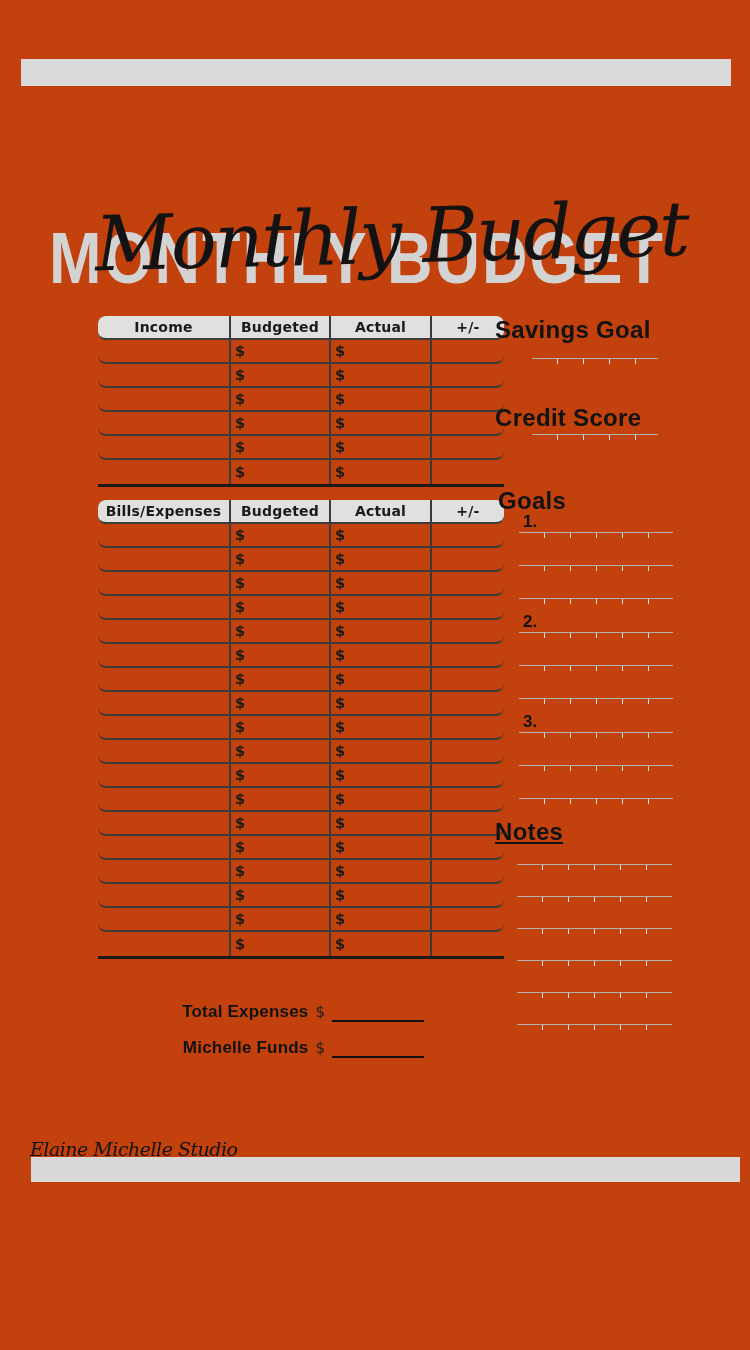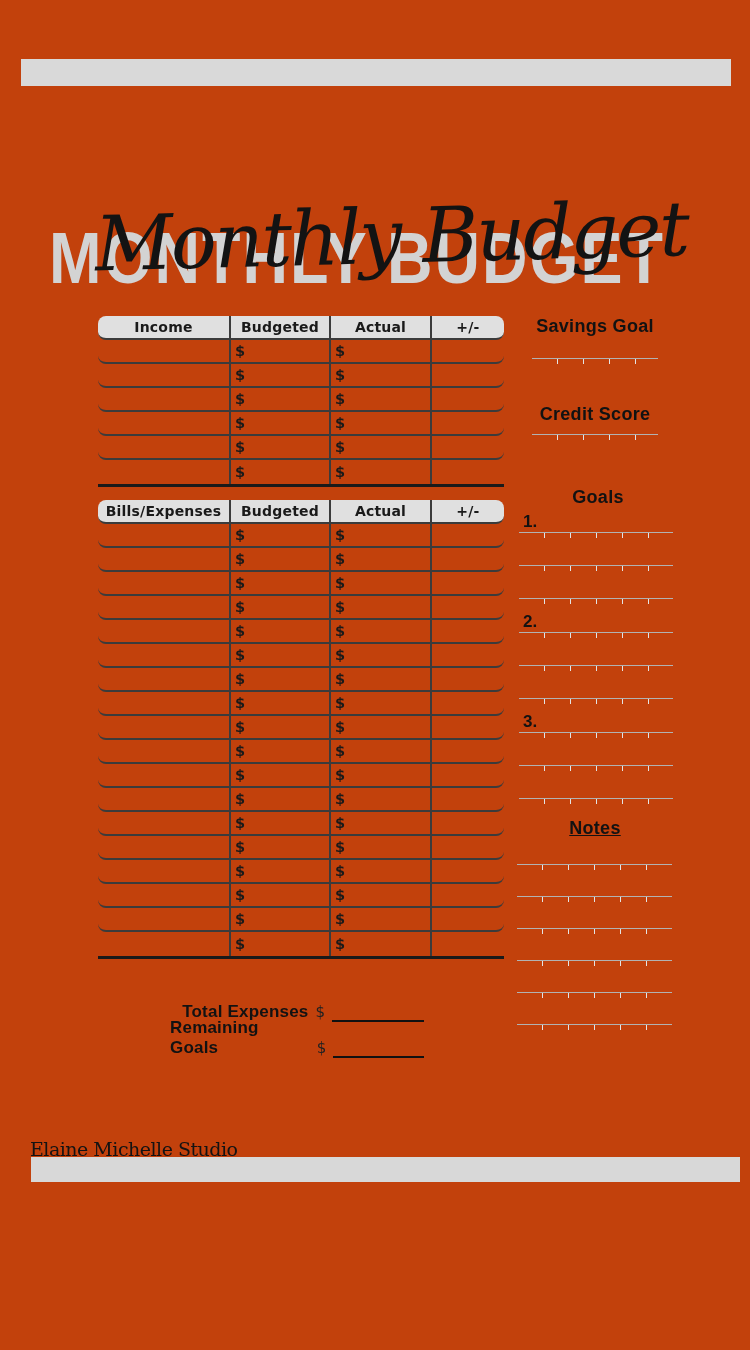--- a/index.html
+++ b/index.html
@@ -26,21 +26,21 @@
        border-bottom:2px solid #3b3b3b;box-sizing:border-box;border-radius:8px;}
   .hrow{background:#e0e0e0;}
   .drow:last-child{border-bottom:none;}
   .cell{display:flex;align-items:center;box-sizing:border-box;
        font-family:"DejaVu Sans",sans-serif;font-weight:bold;font-size:14px;color:#1a1a1a;}
   .hrow .cell{justify-content:center;letter-spacing:0.2px;}
   .drow .cell{justify-content:flex-start;padding-left:4px;font-size:14.5px;}
   .col2,.col3,.col4{border-left:2px solid #3b3b3b;}
 
   
-  .side-h{position:absolute;font-weight:bold;font-size:18px;color:#121212;text-align:center;
+  .side-h{position:absolute;font-weight:bold;font-size:24px;color:#121212;
        letter-spacing:0.3px;z-index:2;}
   .h-savings{left:495px;top:316px;width:200px;}
   .h-credit{left:495px;top:404px;width:200px;}
   .h-goals{left:498px;top:487px;width:200px;}
   .h-notes{left:495px;top:818px;width:200px;text-decoration:underline;}
 
   .sline{height:5px;border-top:1px solid #b2b2b2;
        background-image:repeating-linear-gradient(90deg,transparent 0,transparent 25px,#e4e4e4 25px,#e4e4e4 26px);}
   .line-abs{position:absolute;z-index:2;}
   .l-savings{left:532px;top:358px;width:126px;}
@@ -55,21 +55,21 @@
   .notes-lines .nline{margin-bottom:26px;}
 
   
   .totals{position:absolute;left:170px;top:1002px;width:254px;z-index:2;}
   .trow{display:flex;align-items:flex-end;justify-content:flex-end;gap:7px;height:20px;margin-bottom:16px;}
   .tlabel{font-weight:bold;font-size:17px;color:#121212;letter-spacing:0.2px;line-height:20px;}
   .tdollar{font-family:"DejaVu Sans",sans-serif;font-size:15px;color:#222;line-height:19px;}
   .tline{width:92px;height:16px;border-bottom:2px solid #111;}
 
   
-  .brand{position:absolute;left:30px;top:1138px;font-family:"DejaVu Serif",serif;
+  .brand{position:absolute;left:30px;top:1138px;font-family:"DejaVu Serif",serif;font-style:italic;
        font-size:19px;color:#131313;z-index:2;letter-spacing:-0.5px;white-space:nowrap;}
 </style>
 </head>
 <body>
 
 <div class="page">
 
   <div class="topbar"></div>
 
   <div class="title-block">MONTHLY BUDGET</div>
@@ -275,21 +275,21 @@
       <div class="sline nline"></div>
     </div>
 
   <div class="totals">
     <div class="trow">
       <span class="tlabel">Total Expenses</span>
       <span class="tdollar">$</span>
       <span class="tline"></span>
     </div>
     <div class="trow">
-      <span class="tlabel">Remaining Goals</span>
+      <span class="tlabel">Michelle Funds</span>
       <span class="tdollar">$</span>
       <span class="tline"></span>
     </div>
   </div>
 
   <div class="brand">Elaine Michelle Studio</div>
   <div class="bottombar"></div>
 
 </div>
 

